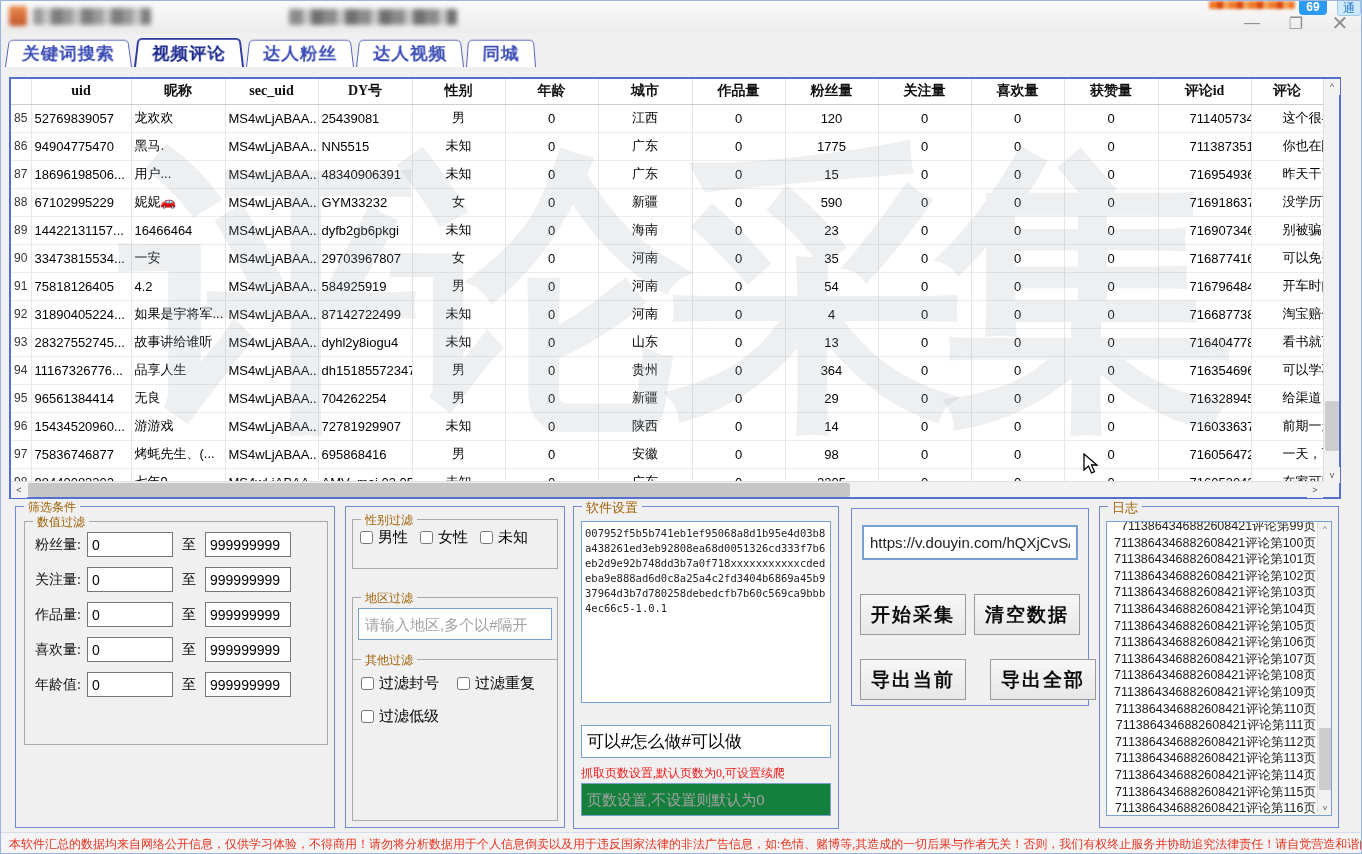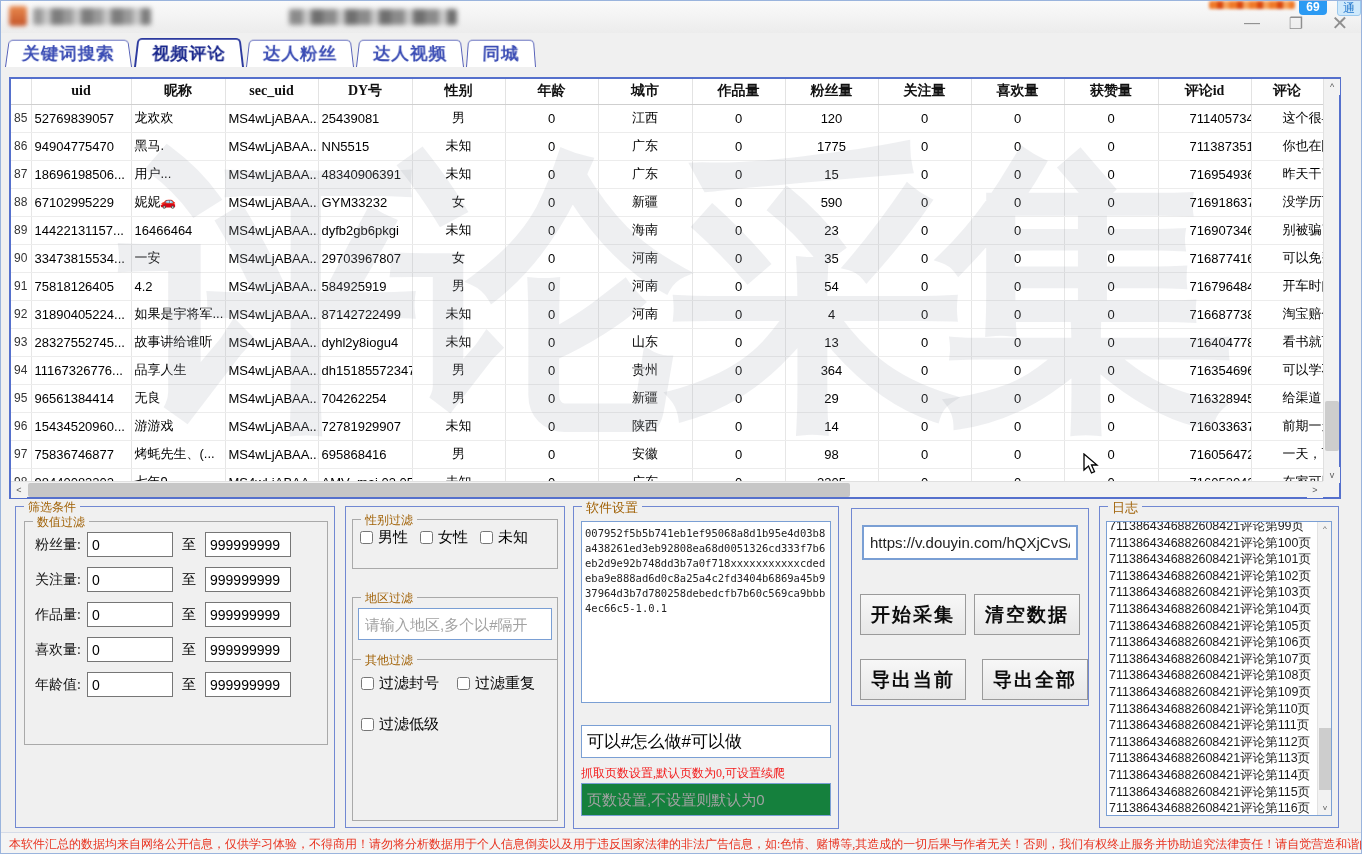--- a/index.html
+++ b/index.html
@@ -117,21 +117,21 @@
   .url-input { position:absolute; left:10px; top:16px; width:216px; height:35px; border:2px solid #7a9fd4;
     background:#fff; font-size:15px; padding:0 6px; color:#222; }
   .act-btn { position:absolute; width:106px; height:41px; background:linear-gradient(#f7f7f7,#e7e7e7);
     border:1px solid #9a9a9a; font-size:19px; font-weight:bold; color:#0c0c0c; letter-spacing:2px;
     font-family:"Liberation Serif","DejaVu Serif",serif; cursor:default;text-align:center; }
 
   
   .log-box { position:absolute; left:6px; top:14px; width:226px; height:295px; border:1px solid #7a9fd4;
     background:#fff; overflow:hidden; }
   .log-list { position:absolute; left:2px; top:-4px; right:15px; }
-  .log-item { font-size:12.5px; line-height:16.6px; color:#1c1c1c; white-space:nowrap; }
+  .log-item { font-size:12.5px; line-height:16.6px; color:#1c1c1c; white-space:nowrap;text-align:right; }
   .log-scroll { position:absolute; right:0; top:0; width:14px; height:100%; background:#f2f2f2; border-left:1px solid #e2e2e2; }
   .log-scroll .sb-arrow { width:14px; height:14px; line-height:14px; font-size:8px; }
   .log-thumb { position:absolute; left:1px; width:12px; top:206px; height:62px; background:#cdcdcd; }
 
   
   .statusbar { position:absolute; left:0; bottom:0; width:100%; height:21px; background:#f4f4f4; border-top:1px solid #d5dbe8; }
   .statusbar span { position:absolute; left:8px; top:3px; font-size:12px; color:#e83320; letter-spacing:0;
     font-family:"Liberation Serif","DejaVu Serif",serif; white-space:nowrap; }
 
   .cursor { position:absolute; left:1082px; top:452px; z-index:60; }
@@ -536,21 +536,21 @@
       <div class="check-row" style="margin-top:14px; gap:18px; margin-left:8px;">
         <label>
             <input type="checkbox" style="">
             <span>过滤封号</span>
           </label>
         <label>
             <input type="checkbox" style="">
             <span>过滤重复</span>
           </label>
       </div>
-      <div class="check-row" style="margin-top:22px; margin-left:8px;">
+      <div class="check-row" style="margin-top:14px; margin-left:8px;">
         <label>
             <input type="checkbox" style="">
             <span>过滤低级</span>
           </label>
       </div>
     </div>
   </div>
 
   <div class="panel" style="left:572px; top:505px; width:266px; height:323px;">
     <div class="legend" style="font-size:13px;">软件设置</div>
@@ -558,21 +558,21 @@
     <input class="keyword-input" value="可以#怎么做#可以做" style="">
     <div class="note-red">抓取页数设置,默认页数为0,可设置续爬</div>
     <input class="pages-input" placeholder="页数设置,不设置则默认为0" style="">
   </div>
 
   <div class="panel" style="left:850px; top:507px; width:238px; height:198px;">
     <input class="url-input" value="https://v.douyin.com/hQXjCvS/" style="">
     <button class="act-btn" style="left:8px; top:85px;">开始采集</button>
     <button class="act-btn" style="left:122px; top:85px;">清空数据</button>
     <button class="act-btn" style="left:8px; top:150px;">导出当前</button>
-    <button class="act-btn" style="left:130px; top:150px;">导出全部</button>
+    <button class="act-btn" style="left:138px; top:150px;">导出全部</button>
   </div>
 
   <div class="panel" style="left:1098px; top:505px; width:240px; height:322px;">
     <div class="legend" style="font-size:13px;">日志</div>
     <div class="log-box">
       <div class="log-list">
 
       <div class="log-item">7113864346882608421评论第99页</div>
           <div class="log-item">7113864346882608421评论第100页</div>
           <div class="log-item">7113864346882608421评论第101页</div>

